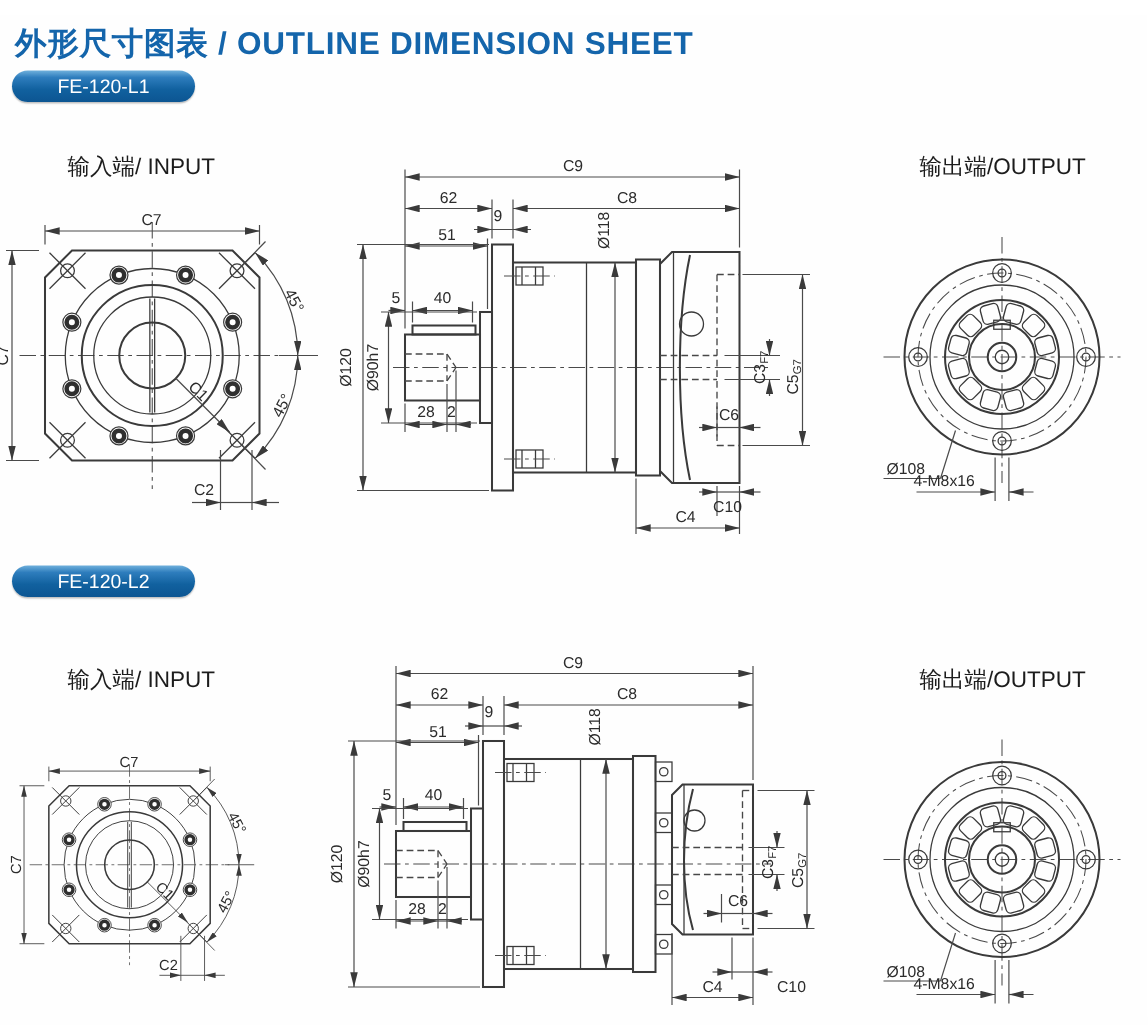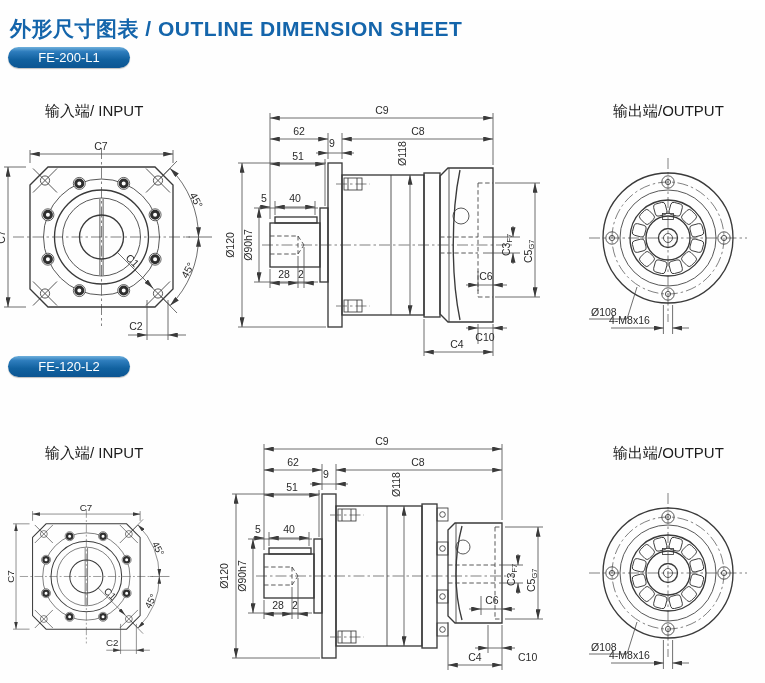--- a/index.html
+++ b/index.html
@@ -31,21 +31,21 @@
     <marker id="arr" viewBox="0 0 10 5" refX="9.8" refY="2.5" markerWidth="10" markerHeight="5" markerUnits="userSpaceOnUse" orient="auto-start-reverse">
       <path d="M0,0 L10,2.5 L0,5 Z" fill="#3a3a3a"></path>
     </marker>
   </defs>
 </svg>
 
 <div class="page">
 
   <div class="title">外形尺寸图表 / OUTLINE DIMENSION SHEET</div>
 
-  <div class="badge" style="top:37px">FE-200-L1</div>
+  <div class="badge" style="top:37px">FE-120-L1</div>
   <div class="viewlabel" style="left:45px;top:92px">输入端/ INPUT</div>
   <div class="viewlabel" style="left:613px;top:92px">输出端/OUTPUT</div>
 
   <svg class="view" style="left:0;top:120px" width="230" height="222" viewBox="0 0 230 222">
     <g>
       <line class="cl" x1="13" y1="107" x2="190" y2="107"></line>
       <line class="cl" x1="101.5" y1="18" x2="101.5" y2="196"></line>
       <path class="obj" d="M30,55 L48,37 L155,37 L173,55 L173,159 L155,177 L48,177 L30,159 Z"></path>
       <circle class="obj2" cx="101.5" cy="107" r="58"></circle>
       <circle class="obj" cx="101.5" cy="107" r="47"></circle>
@@ -268,21 +268,21 @@
       <line x1="52" y1="197" x2="62" y2="165"></line>
       <line x1="88.4" y1="183" x2="88.4" y2="212"></line>
       <line x1="97.6" y1="183" x2="97.6" y2="212"></line>
       <line class="ae" x1="36" y1="206" x2="88.4" y2="206"></line>
       <line class="ae" x1="114" y1="206" x2="97.6" y2="206"></line>
     </g>
     <text class="t" x="16" y="194">Ø108</text>
     <text class="t" x="34" y="202">4-M8x16</text>
   </svg>
 
-  <div class="badge" style="top:346px">FE-120-L2</div>
+  <div class="badge" style="top:367px">FE-120-L2</div>
   <div class="viewlabel" style="left:45px;top:434px">输入端/ INPUT</div>
   <div class="viewlabel" style="left:613px;top:434px">输出端/OUTPUT</div>
 
   <svg class="view" style="left:10px;top:486px" width="173" height="167" viewBox="0 0 230 222">
     <g>
       <line class="cl" x1="13" y1="107" x2="190" y2="107"></line>
       <line class="cl" x1="101.5" y1="18" x2="101.5" y2="196"></line>
       <path class="obj" d="M30,55 L48,37 L155,37 L173,55 L173,159 L155,177 L48,177 L30,159 Z"></path>
       <circle class="obj2" cx="101.5" cy="107" r="58"></circle>
       <circle class="obj" cx="101.5" cy="107" r="47"></circle>

